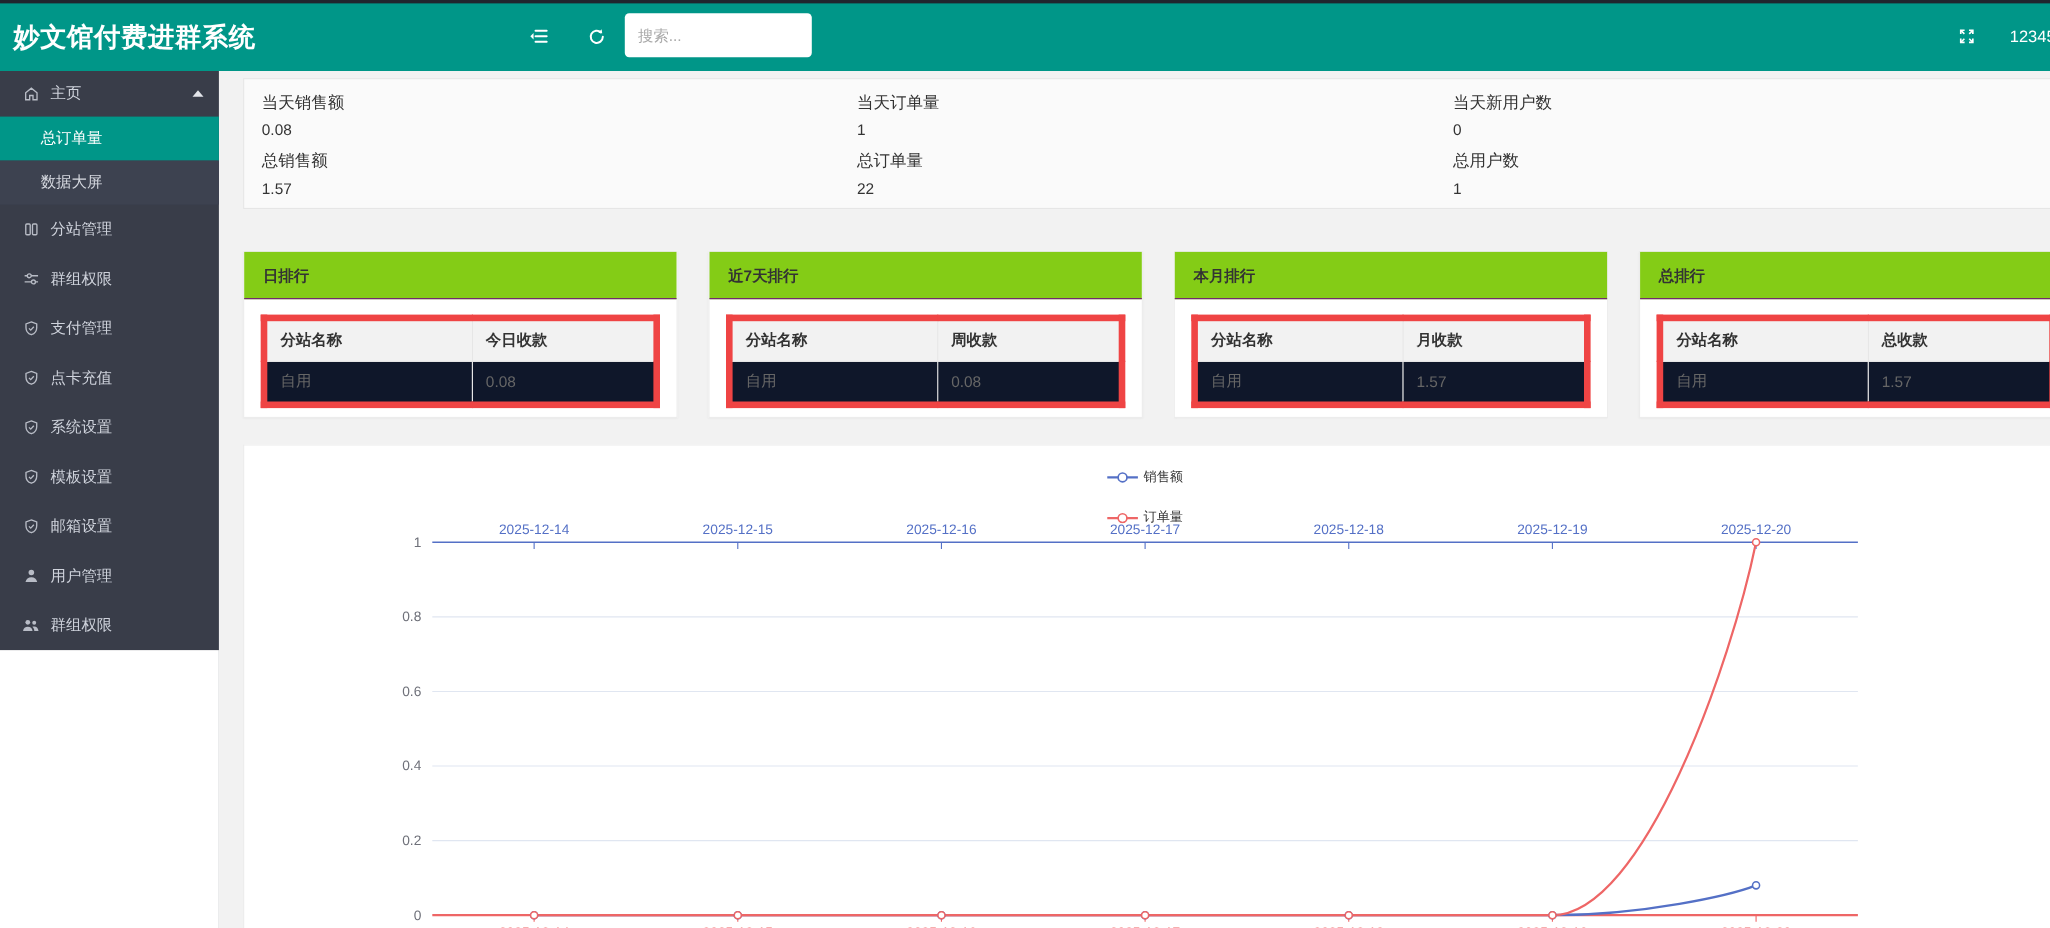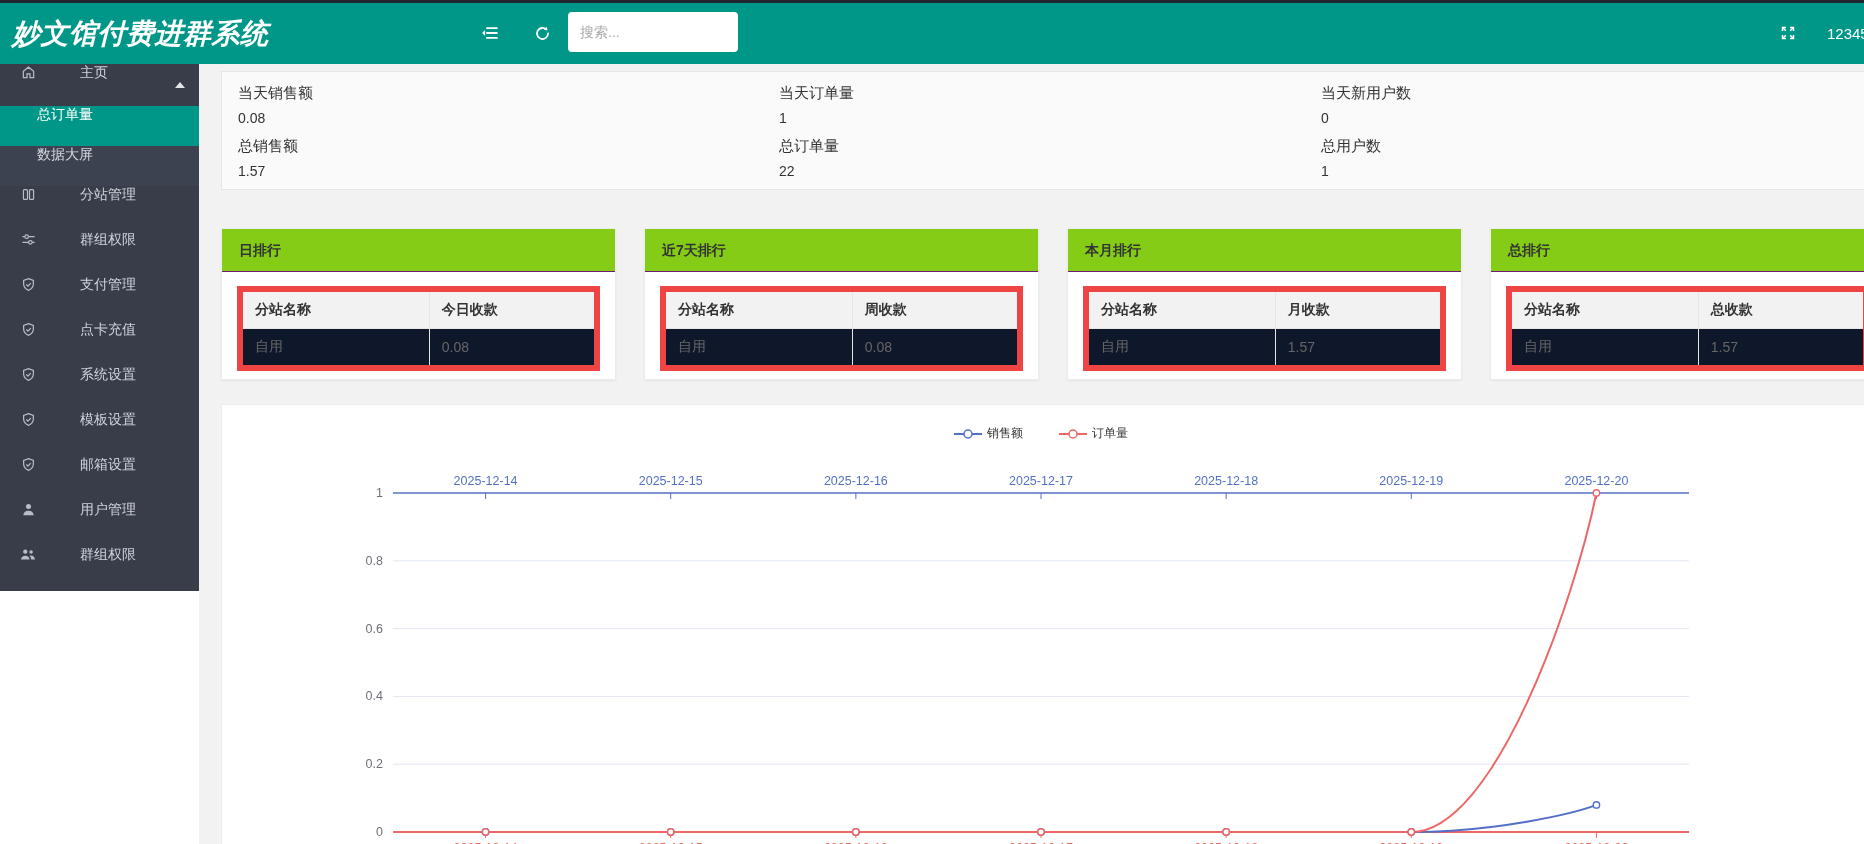--- a/index.html
+++ b/index.html
@@ -6,35 +6,35 @@
   body{
     width:1864px;height:844px;overflow:hidden;position:relative;
     background:#f2f2f2;
     font-family:"Liberation Sans","DejaVu Sans",sans-serif;
     -webkit-font-smoothing:antialiased;
   }
   
   .top-strip{position:fixed;left:0;top:0;width:1864px;height:3px;background:#20252e;z-index:60;}
   .header{position:fixed;left:0;top:3px;width:1864px;height:61px;background:#009688;z-index:50;color:#fff;}
   .app-title{position:absolute;left:12px;top:0;height:61px;display:flex;align-items:center;
-    font-size:28px;font-weight:bold;letter-spacing:.5px;font-style:italic;}
+    font-size:24px;font-weight:bold;letter-spacing:.5px;}
   .hicon{position:absolute;top:14px;width:32px;height:32px;display:flex;align-items:center;justify-content:center;
     color:#fff;cursor:pointer;}
   .hicon svg{display:block;}
   .search-wrap{position:absolute;left:568px;top:9px;}
   .search-input{width:170px;height:40px;border:none;border-radius:4px;background:#fff;
     padding:0 12px;font-size:14px;color:#333;outline:none;box-sizing:border-box;
     font-family:"Liberation Sans","DejaVu Sans",sans-serif;}
   .search-input::placeholder{color:#a9a9a9;}
   .username{position:absolute;left:1827px;top:0;height:61px;display:flex;align-items:center;
     font-size:15px;color:#fff;white-space:nowrap;cursor:pointer;}
   
   .sidebar{position:fixed;left:0;top:64px;bottom:0;width:199px;background:#fff;z-index:40;}
   .side-menu{width:199px;background:#393D49;}
-  .side-item{display:flex;font-size:14px;color:#cfd3dc;cursor:pointer;position:relative;gap:34px;}
+  .side-item{display:flex;align-items:center;font-size:14px;color:#cfd3dc;cursor:pointer;position:relative;}
   .side-item.top{height:45px;padding-left:20px;}
   .side-item.home{height:42px;padding-left:20px;}
   .side-item.sub{height:40px;padding-left:37px;background:#3d4250;color:#d6d9e0;}
   .side-item.sub.active{background:#009688;color:#fff;}
   .side-item .mi{width:16px;height:16px;margin-right:10px;display:flex;align-items:center;justify-content:center;opacity:.85;}
   .caret-up{position:absolute;right:14px;top:50%;margin-top:-3px;width:0;height:0;
     border-left:5px solid transparent;border-right:5px solid transparent;border-bottom:6px solid #e3e5ea;}
   
   .stats{position:fixed;left:221px;top:71px;width:1680px;height:119px;background:#fafafa;
     border:1px solid #e6e6e6;box-sizing:border-box;z-index:10;
@@ -50,21 +50,21 @@
   .card-body{padding:14px 15px 0 15px;}
   table.rank{width:100%;border-collapse:collapse;border:6px solid #ef4444;font-size:14px;}
   table.rank th{background:#f2f2f2;color:#333;text-align:left;font-weight:bold;
     padding:9px 12px;border:1px solid #e6e6e6;}
   table.rank th:first-child{width:53%;}
   table.rank td{color:#666;padding:9px 12px;border:1px solid #e6e6e6;background:#0f172a;}
   
   .chart-card{position:fixed;left:221px;top:404px;width:1680px;height:446px;background:#fff;
     border:1px solid #ececec;border-bottom:none;box-sizing:border-box;z-index:10;overflow:hidden;}
   .legend{position:absolute;left:819px;top:20px;transform:translateX(-50%);
-    display:flex;gap:36px;align-items:center;z-index:5;}
+    display:flex;gap:20px;align-items:center;z-index:5;flex-direction:column;}
   .legend-item{display:flex;align-items:center;gap:5px;cursor:pointer;}
   .legend-item span{font-size:12px;color:#333;}
   .chart-svg{position:absolute;left:0;top:0;}
 </style>
 </head>
 <body>
 
 <div class="top-strip"></div>
 
 <div class="header">

